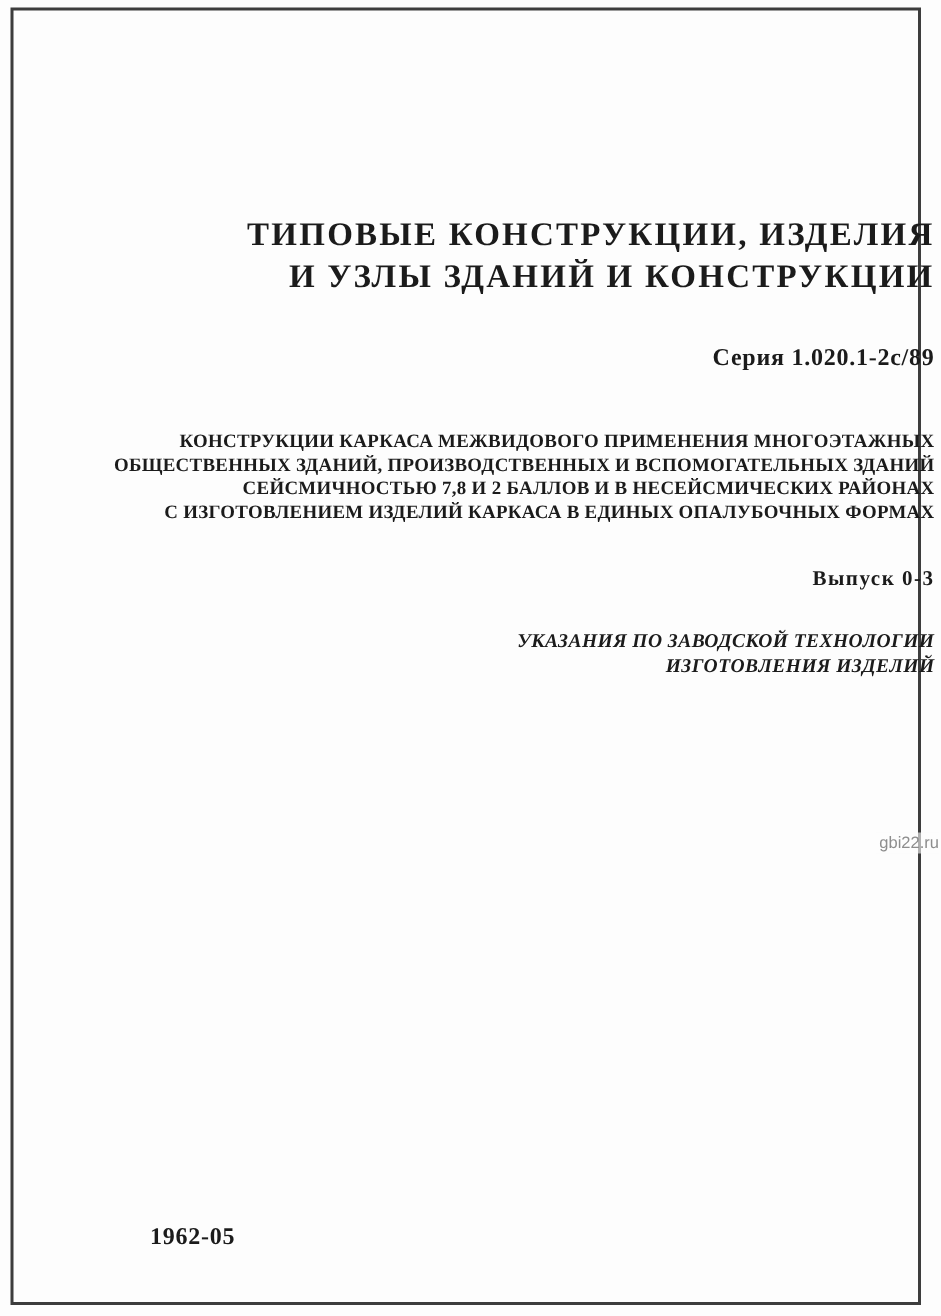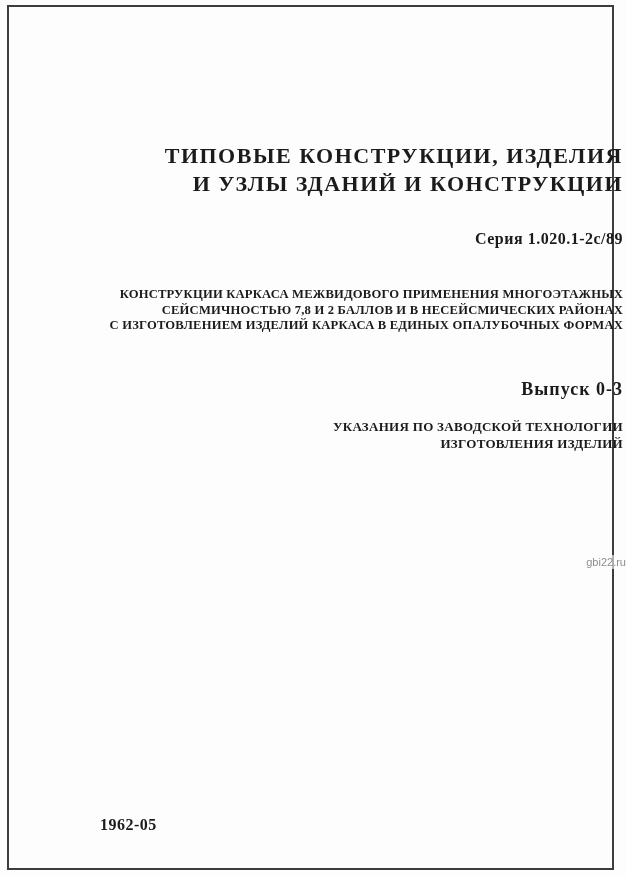--- a/index.html
+++ b/index.html
@@ -44,28 +44,29 @@
   }
   .description {
     top: 267px;
     font-size: 12.6px;
     line-height: 15.6px;
     letter-spacing: 0.2px;
     margin-top: 20px;
   }
   .issue {
     top: 379px;
-    font-size: 18px;
+    font-size: 14px;
     letter-spacing: 1px;
   }
   .subtitle {
     top: 419px;
     font-size: 13px;
     line-height: 16.5px;
     letter-spacing: 0.3px;
+    font-style: italic;
   }
   .doc-number {
     position: absolute;
     left: 100px;
     top: 816px;
     font-size: 16px;
     font-weight: bold;
     letter-spacing: 0.5px;
   }
   .watermark {
@@ -86,20 +87,21 @@
 
 <div class="centered title">
   <div>ТИПОВЫЕ КОНСТРУКЦИИ, ИЗДЕЛИЯ</div>
   <div>И УЗЛЫ ЗДАНИЙ И КОНСТРУКЦИИ</div>
 </div>
 
 <div class="centered series">Серия 1.020.1-2с/89</div>
 
 <div class="centered description">
   <div>КОНСТРУКЦИИ КАРКАСА МЕЖВИДОВОГО ПРИМЕНЕНИЯ МНОГОЭТАЖНЫХ</div>
+  <div>ОБЩЕСТВЕННЫХ ЗДАНИЙ, ПРОИЗВОДСТВЕННЫХ И ВСПОМОГАТЕЛЬНЫХ ЗДАНИЙ</div>
   <div>СЕЙСМИЧНОСТЬЮ 7,8 И 2 БАЛЛОВ И В НЕСЕЙСМИЧЕСКИХ РАЙОНАХ</div>
   <div>С ИЗГОТОВЛЕНИЕМ ИЗДЕЛИЙ КАРКАСА В ЕДИНЫХ ОПАЛУБОЧНЫХ ФОРМАХ</div>
 </div>
 
 <div class="centered issue">Выпуск 0-3</div>
 
 <div class="centered subtitle">
   <div>УКАЗАНИЯ ПО ЗАВОДСКОЙ ТЕХНОЛОГИИ</div>
   <div>ИЗГОТОВЛЕНИЯ ИЗДЕЛИЙ</div>
 </div>

